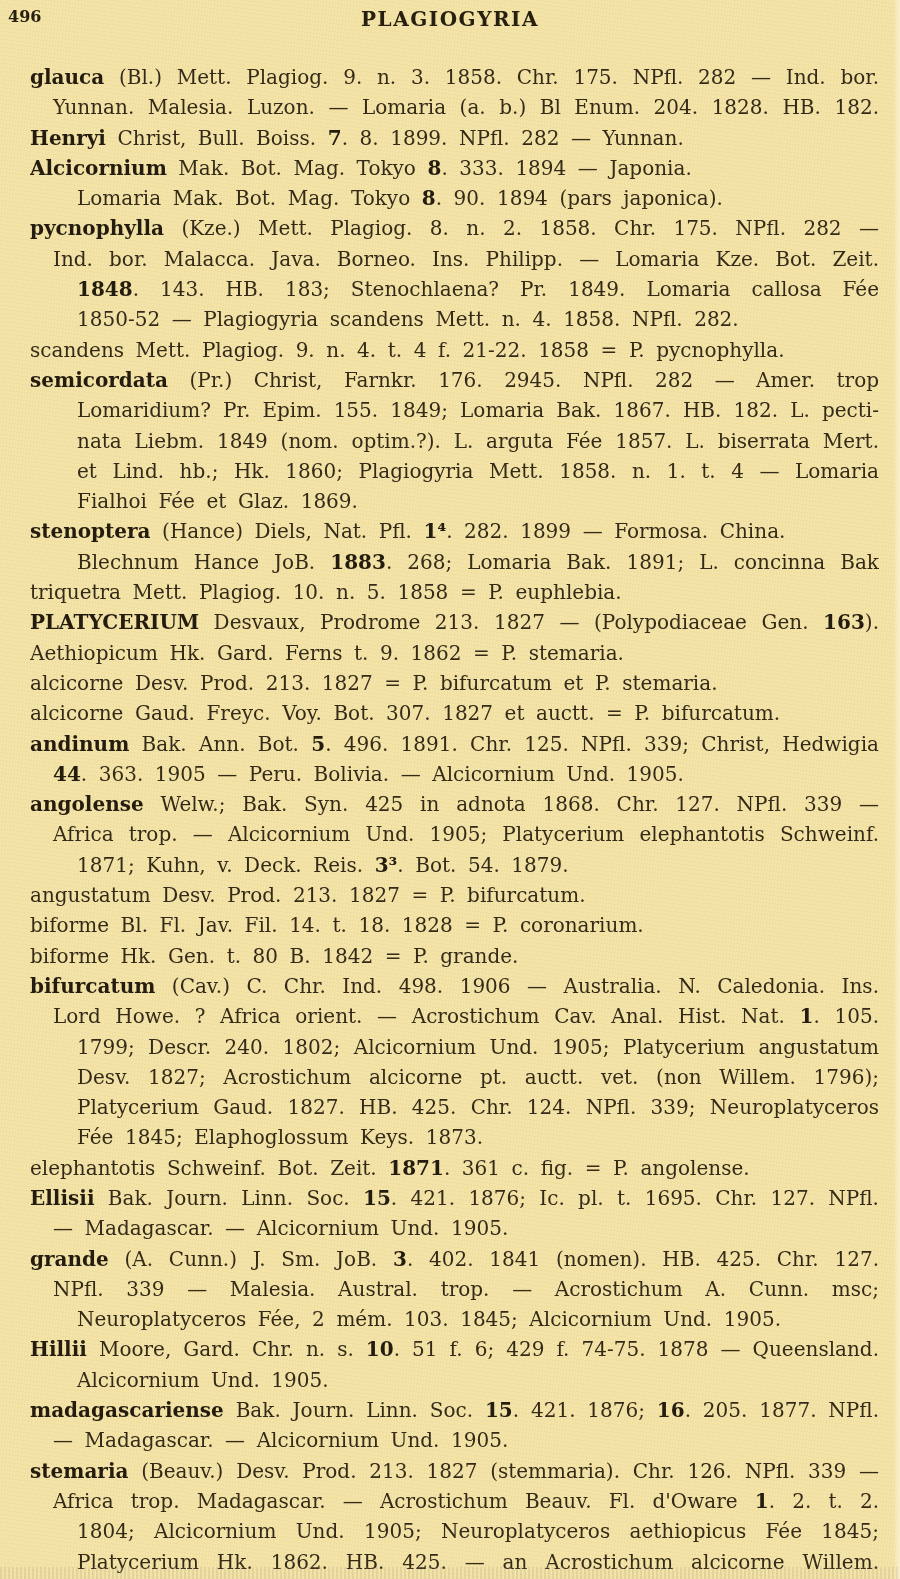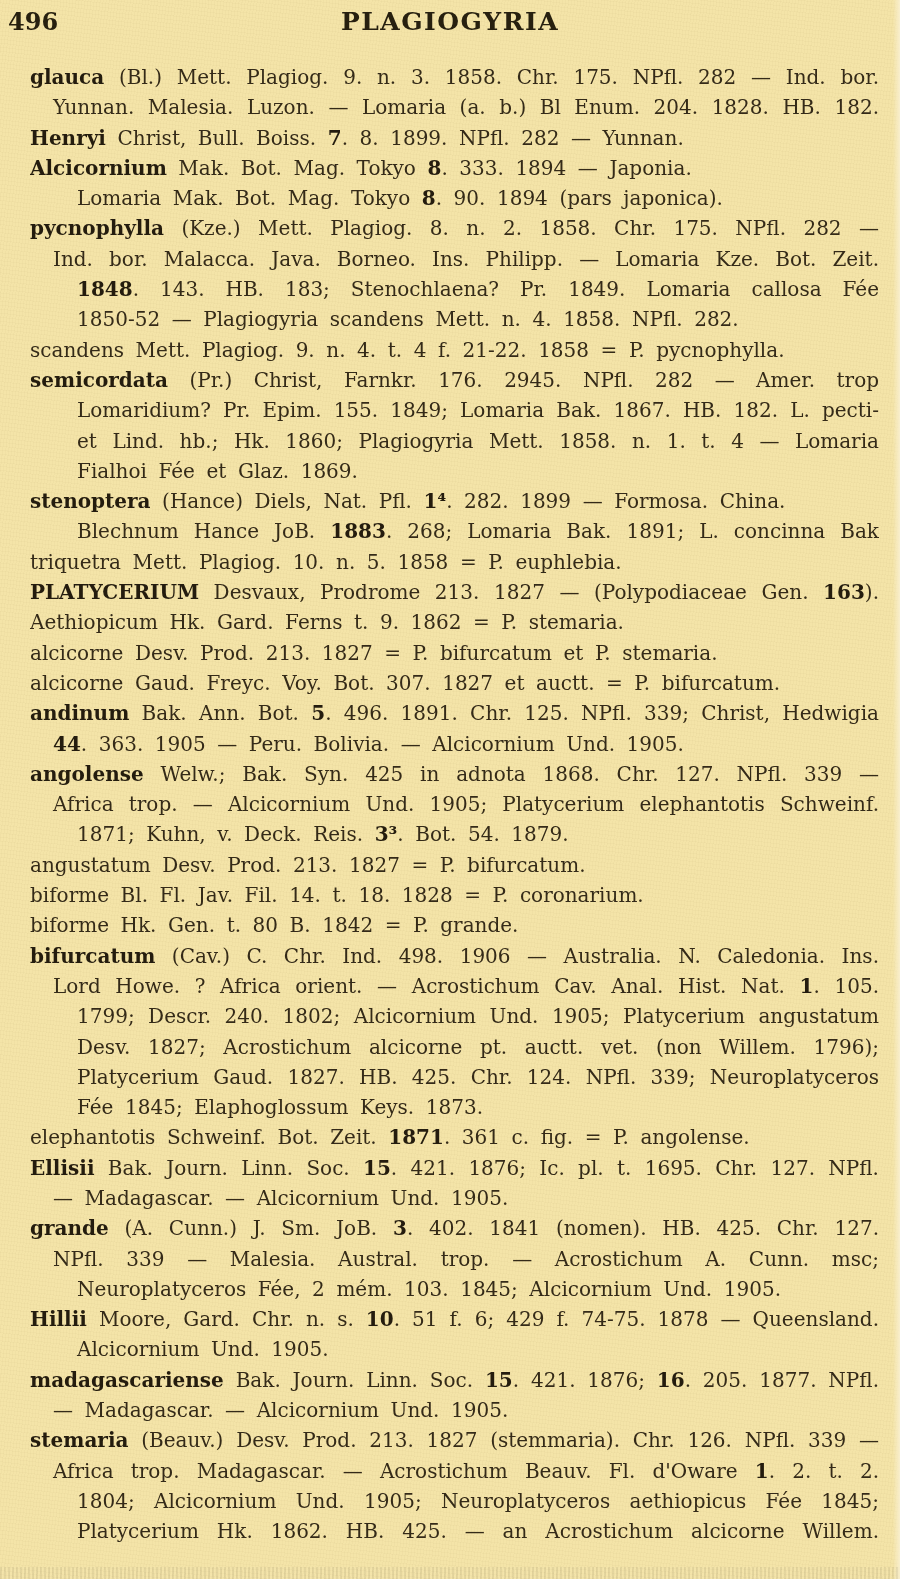--- a/index.html
+++ b/index.html
@@ -12,25 +12,25 @@
     background-image:
       repeating-linear-gradient(7deg,  rgba(140,115,60,0.035) 0 1px, transparent 1px 4px),
       repeating-linear-gradient(97deg, rgba(120,95,45,0.03)  0 1px, transparent 1px 3px);
     font-family:"DejaVu Serif","Liberation Serif",serif;
     color:#342a18;
     overflow:hidden;
   }
   .header { position:relative; padding-top:7px; height:36px; }
   .page-number {
     position:absolute; left:8px; top:7px;
-    font-size:24px; font-weight:bold; color:#27200f;
+    font-size:16px; font-weight:bold; color:#27200f;
   }
   .page-title {
     display:block; text-align:center;
-    font-size:25px; font-weight:bold; letter-spacing:1.5px; color:#27200f;
+    font-size:20px; font-weight:bold; letter-spacing:1.5px; color:#27200f;
   }
   .body { margin-top:19px; padding:0 21px 0 30px; font-size:20px; }
   .line {
     height:30.3px; line-height:30.3px;
     word-spacing:0.26em;
     overflow:hidden;
     white-space:normal;
   }
   .just { text-align:justify; text-align-last:justify; }
   .ind1 { padding-left:23px; }
@@ -59,20 +59,21 @@
       <div class="line ind0"><span class="b">Henryi</span><span> Christ, Bull. Boiss. </span><span class="b">7</span><span>. 8. 1899. NPfl. 282 — Yunnan.</span></div>
       <div class="line ind0"><span class="b">Alcicornium</span><span> Mak. Bot. Mag. Tokyo </span><span class="b">8</span><span>. 333. 1894 — Japonia.</span></div>
       <div class="line ind2"><span>Lomaria Mak. Bot. Mag. Tokyo </span><span class="b">8</span><span>. 90. 1894 (pars japonica).</span></div>
       <div class="line ind0 just"><span class="b">pycnophylla</span><span> (Kze.) Mett. Plagiog. 8. n. 2. 1858. Chr. 175. NPfl. 282 — Yunnan.</span></div>
       <div class="line ind1 just"><span>Ind. bor. Malacca. Java. Borneo. Ins. Philipp. — Lomaria Kze. Bot. Zeit.</span></div>
       <div class="line ind2 just"><span class="b">1848</span><span>. 143. HB. 183; Stenochlaena? Pr. 1849. Lomaria callosa Fée</span></div>
       <div class="line ind2"><span>1850-52 — Plagiogyria scandens Mett. n. 4. 1858. NPfl. 282.</span></div>
       <div class="line ind0"><span>scandens Mett. Plagiog. 9. n. 4. t. 4 f. 21-22. 1858 = P. pycnophylla.</span></div>
       <div class="line ind0 just"><span class="b">semicordata</span><span> (Pr.) Christ, Farnkr. 176. 2945. NPfl. 282 — Amer. trop</span></div>
       <div class="line ind2 just"><span>Lomaridium? Pr. Epim. 155. 1849; Lomaria Bak. 1867. HB. 182. L. pecti-</span></div>
+      <div class="line ind2 just"><span>nata Liebm. 1849 (nom. optim.?). L. arguta Fée 1857. L. biserrata Mert.</span></div>
       <div class="line ind2 just"><span>et Lind. hb.; Hk. 1860; Plagiogyria Mett. 1858. n. 1. t. 4 — Lomaria</span></div>
       <div class="line ind2"><span>Fialhoi Fée et Glaz. 1869.</span></div>
       <div class="line ind0"><span class="b">stenoptera</span><span> (Hance) Diels, Nat. Pfl. </span><span class="b">1⁴</span><span>. 282. 1899 — Formosa. China.</span></div>
       <div class="line ind2 just"><span>Blechnum Hance JoB. </span><span class="b">1883</span><span>. 268; Lomaria Bak. 1891; L. concinna Bak 1885.</span></div>
       <div class="line ind0"><span>triquetra Mett. Plagiog. 10. n. 5. 1858 = P. euphlebia.</span></div>
       <div class="line ind0 just"><span class="b">PLATYCERIUM</span><span> Desvaux, Prodrome 213. 1827 — (Polypodiaceae Gen. </span><span class="b">163</span><span>).</span></div>
       <div class="line ind0"><span>Aethiopicum Hk. Gard. Ferns t. 9. 1862 = P. stemaria.</span></div>
       <div class="line ind0"><span>alcicorne Desv. Prod. 213. 1827 = P. bifurcatum et P. stemaria.</span></div>
       <div class="line ind0"><span>alcicorne Gaud. Freyc. Voy. Bot. 307. 1827 et auctt. = P. bifurcatum.</span></div>
       <div class="line ind0 just"><span class="b">andinum</span><span> Bak. Ann. Bot. </span><span class="b">5</span><span>. 496. 1891. Chr. 125. NPfl. 339; Christ, Hedwigia</span></div>

